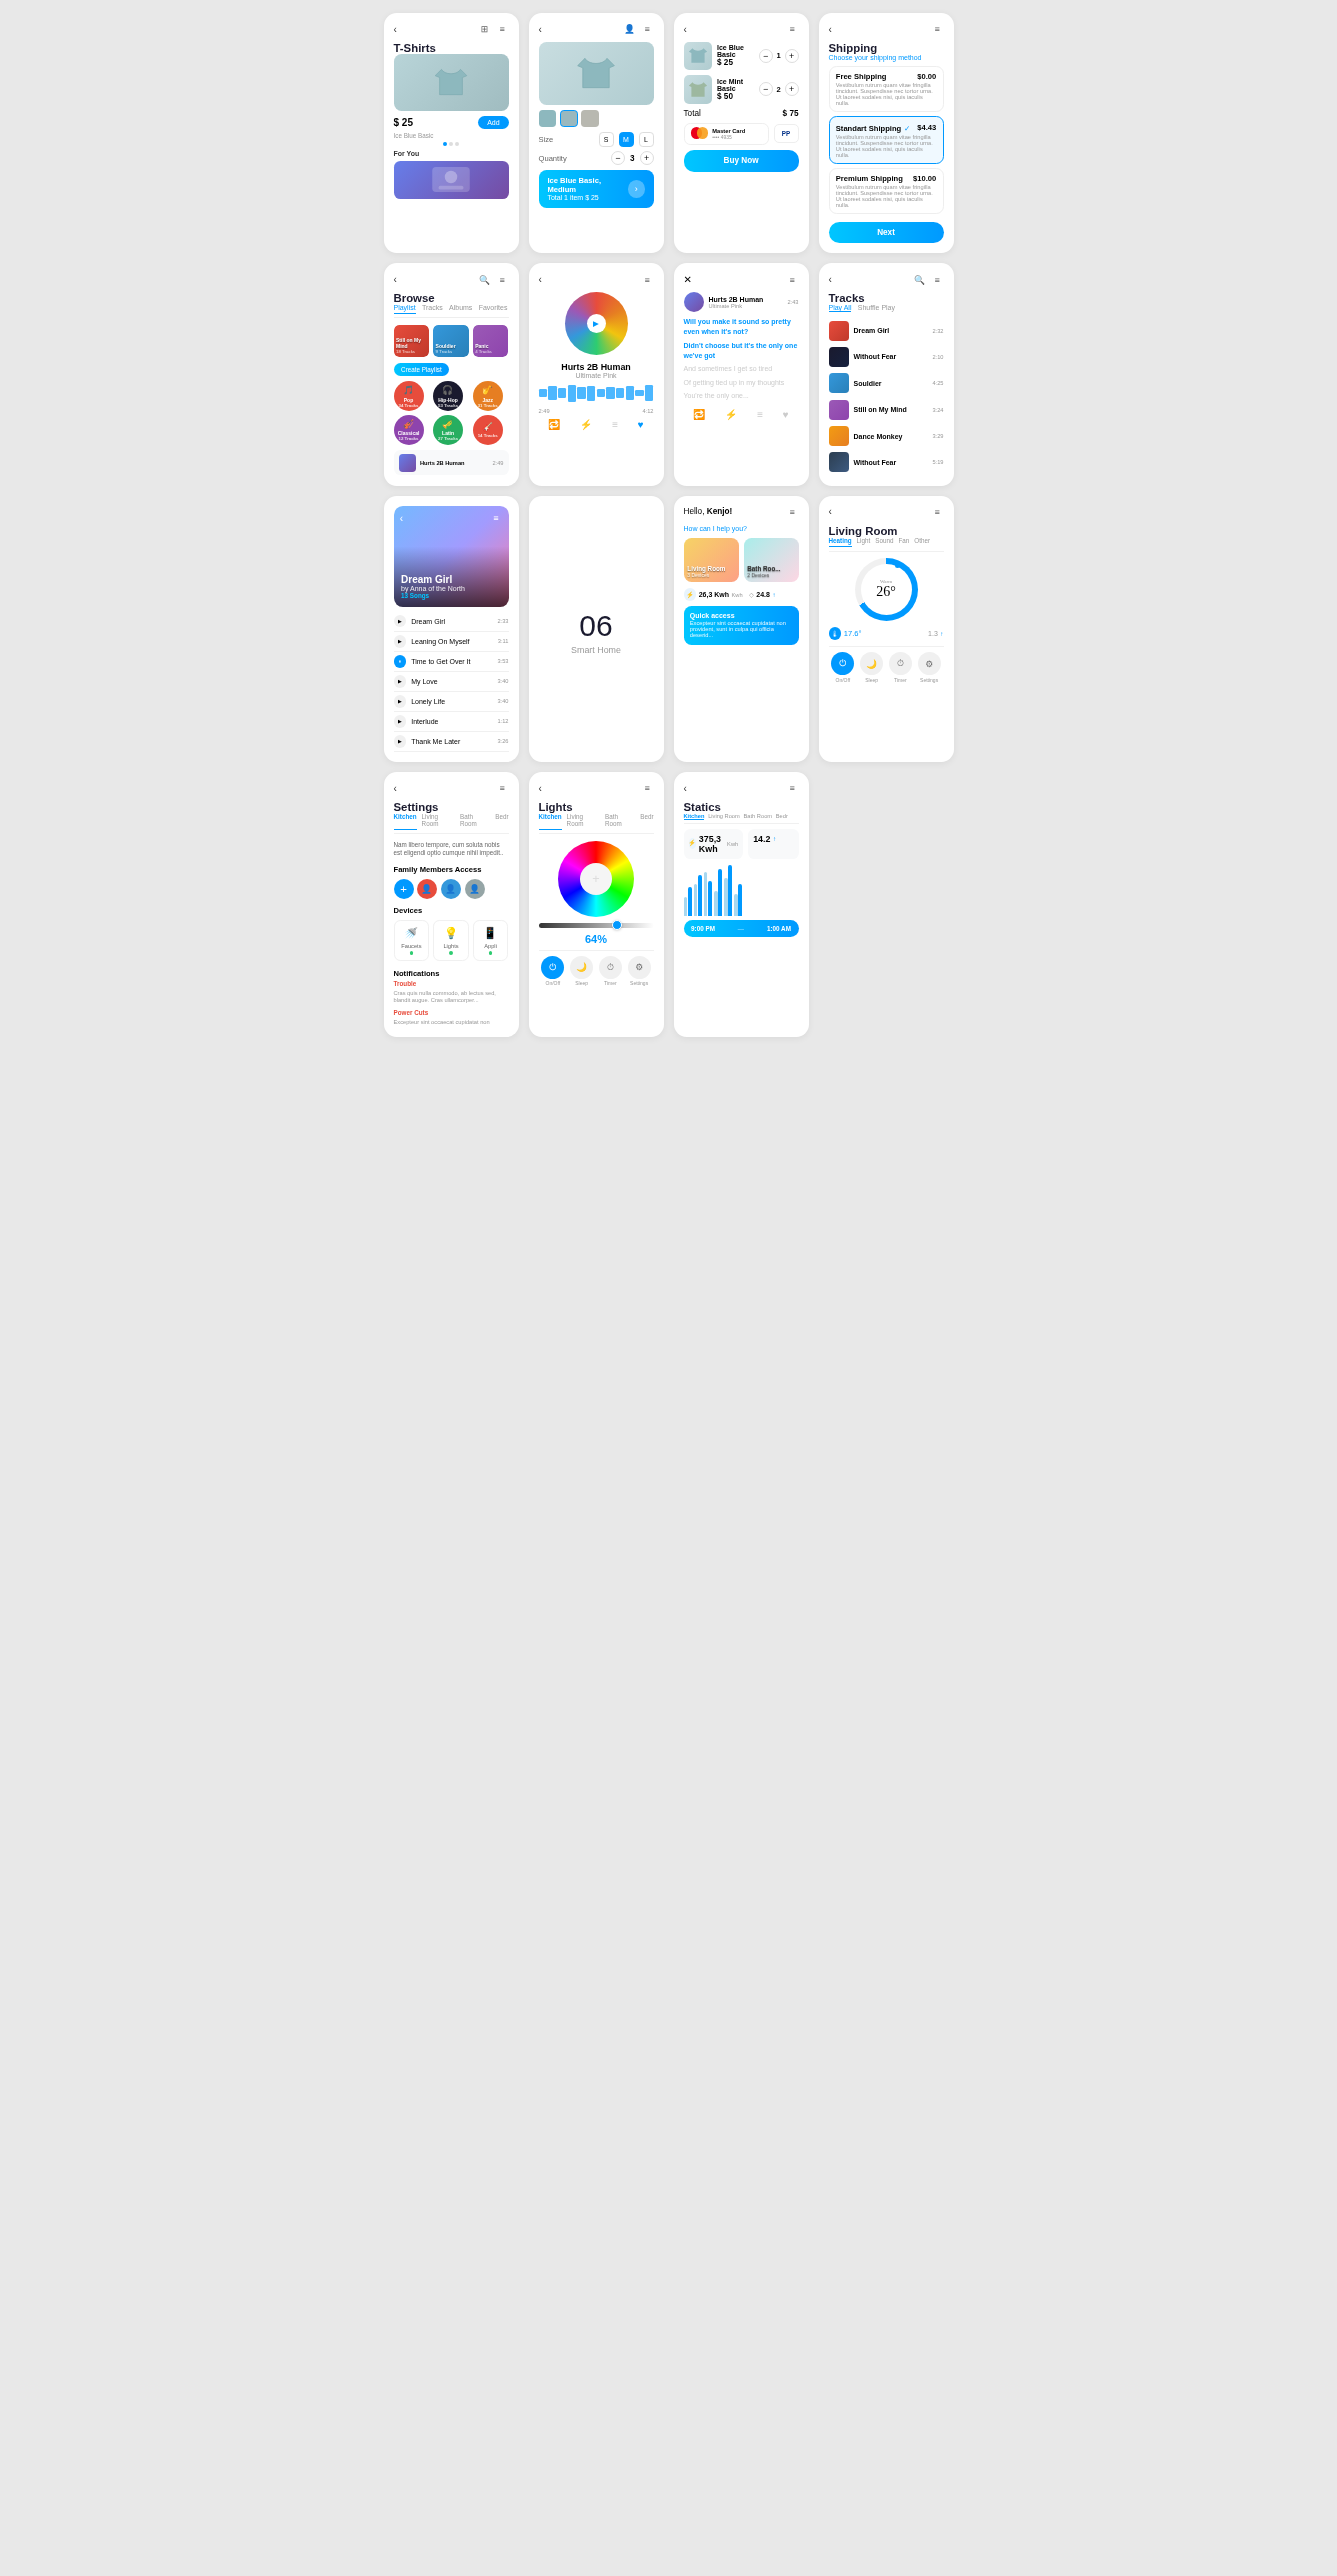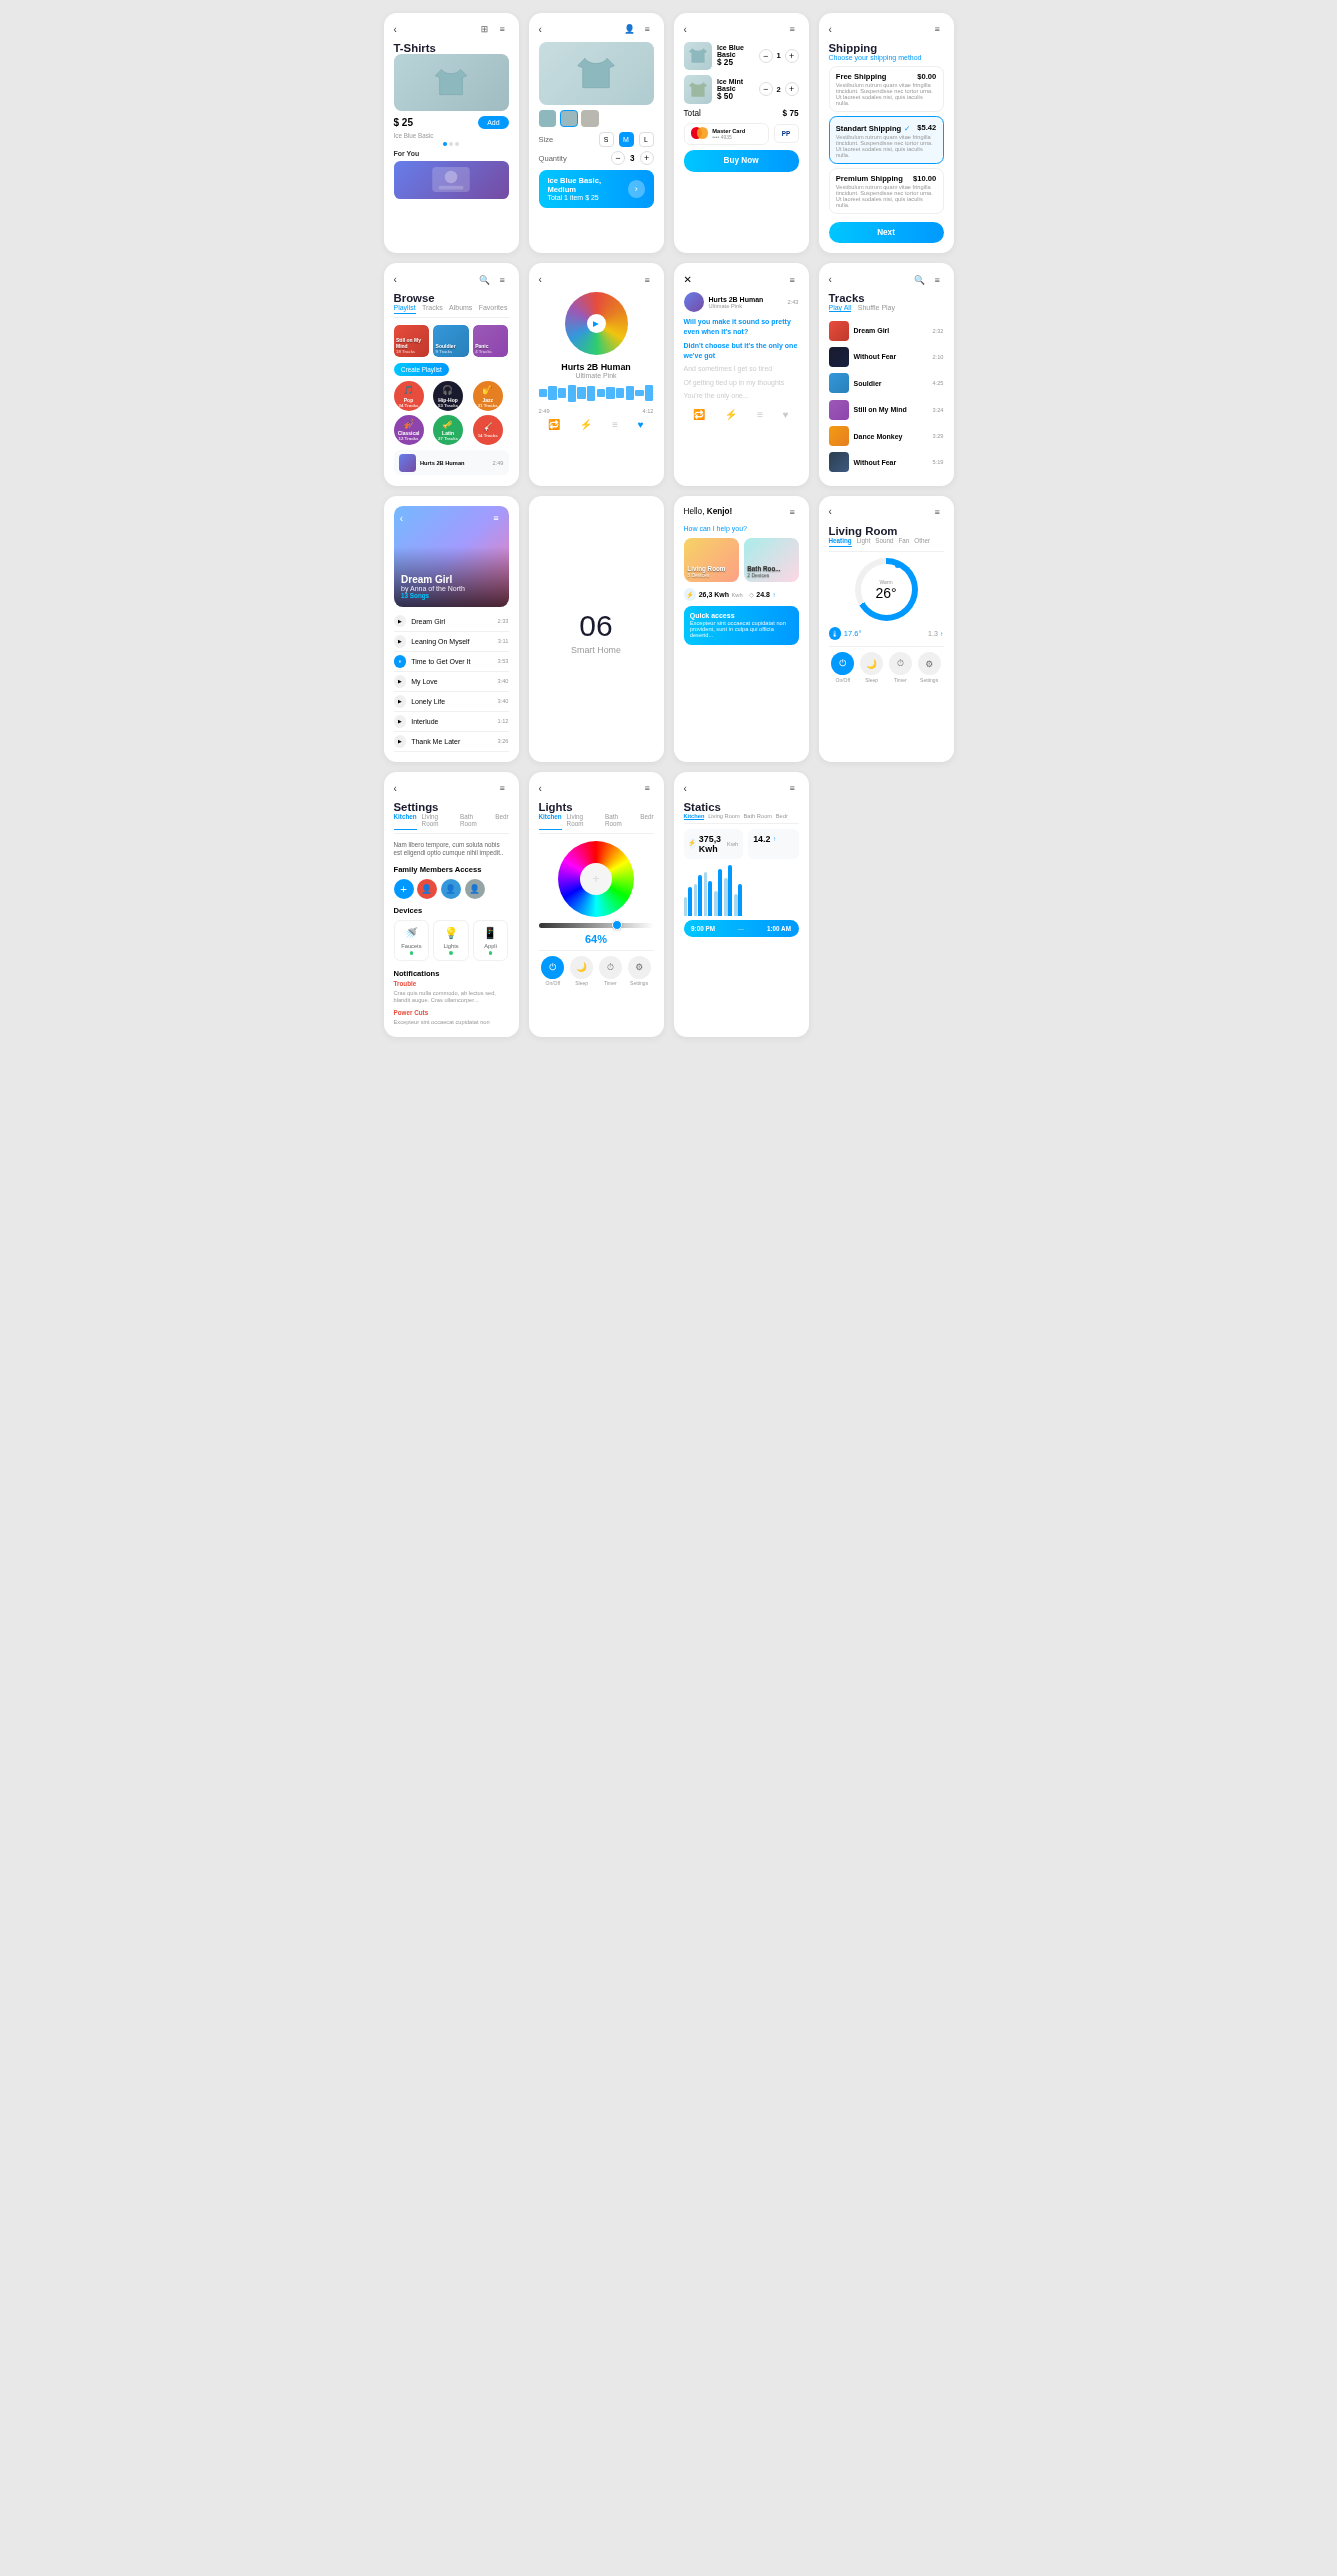--- a/index.html
+++ b/index.html
@@ -341,21 +341,21 @@
     .qa-title { font-size: 7px; font-weight: 700; margin-bottom: 1.3px; }
     .qa-desc { font-size: 5.7px; opacity: 0.9; }
 
     
     
     .tabs-row { display: flex; gap: 5px; margin-bottom: 6.3px; border-bottom: 0.6px solid #f0f0f0; padding-bottom: 3.8px; }
     .tab-item { font-size: 6.3px; color: #999; cursor: pointer; padding-bottom: 2.5px; }
     .tab-item.active { color: #0099ff; border-bottom: 1.3px solid #0099ff; font-weight: 600; }
     .thermostat {
       width: 63px; height: 63px; border-radius: 50%; margin: 0 auto 6.3px;
-      position: relative; display: flex; align-items: center; justify-content: center;
+      position: relative; display: flex; align-items: center; justify-content: center; font-family: Liberation Serif, serif;
     }
     .thermo-ring {
       width: 63px; height: 63px; border-radius: 50%;
       background: conic-gradient(#0099ff 0deg 240deg, #f0f0f0 240deg 360deg);
       display: flex; align-items: center; justify-content: center;
     }
     .thermo-inner {
       width: 51px; height: 51px; border-radius: 50%; background: #fff;
       display: flex; flex-direction: column; align-items: center; justify-content: center;
     }
@@ -595,21 +595,21 @@
           <span class="ship-price">$0.00</span>
         </div>
         <div class="ship-desc">Vestibulum rutrum quam vitae fringilla tincidunt. Suspendisse nec tortor urna. Ut laoreet sodales nisi, quis iaculis nulla.</div>
       </div>
       <div class="shipping-option selected">
         <div class="ship-header">
           <div>
             <span class="ship-name">Standart Shipping</span>
             <span class="check-icon"> ✓</span>
           </div>
-          <span class="ship-price">$5.42</span>
+          <span class="ship-price">$4.43</span>
         </div>
         <div class="ship-desc">Vestibulum rutrum quam vitae fringilla tincidunt. Suspendisse nec tortor urna. Ut laoreet sodales nisi, quis iaculis nulla.</div>
       </div>
       <div class="shipping-option">
         <div class="ship-header">
           <span class="ship-name">Premium Shipping</span>
           <span class="ship-price">$10.00</span>
         </div>
         <div class="ship-desc">Vestibulum rutrum quam vitae fringilla tincidunt. Suspendisse nec tortor urna. Ut laoreet sodales nisi, quis iaculis nulla.</div>
       </div>

